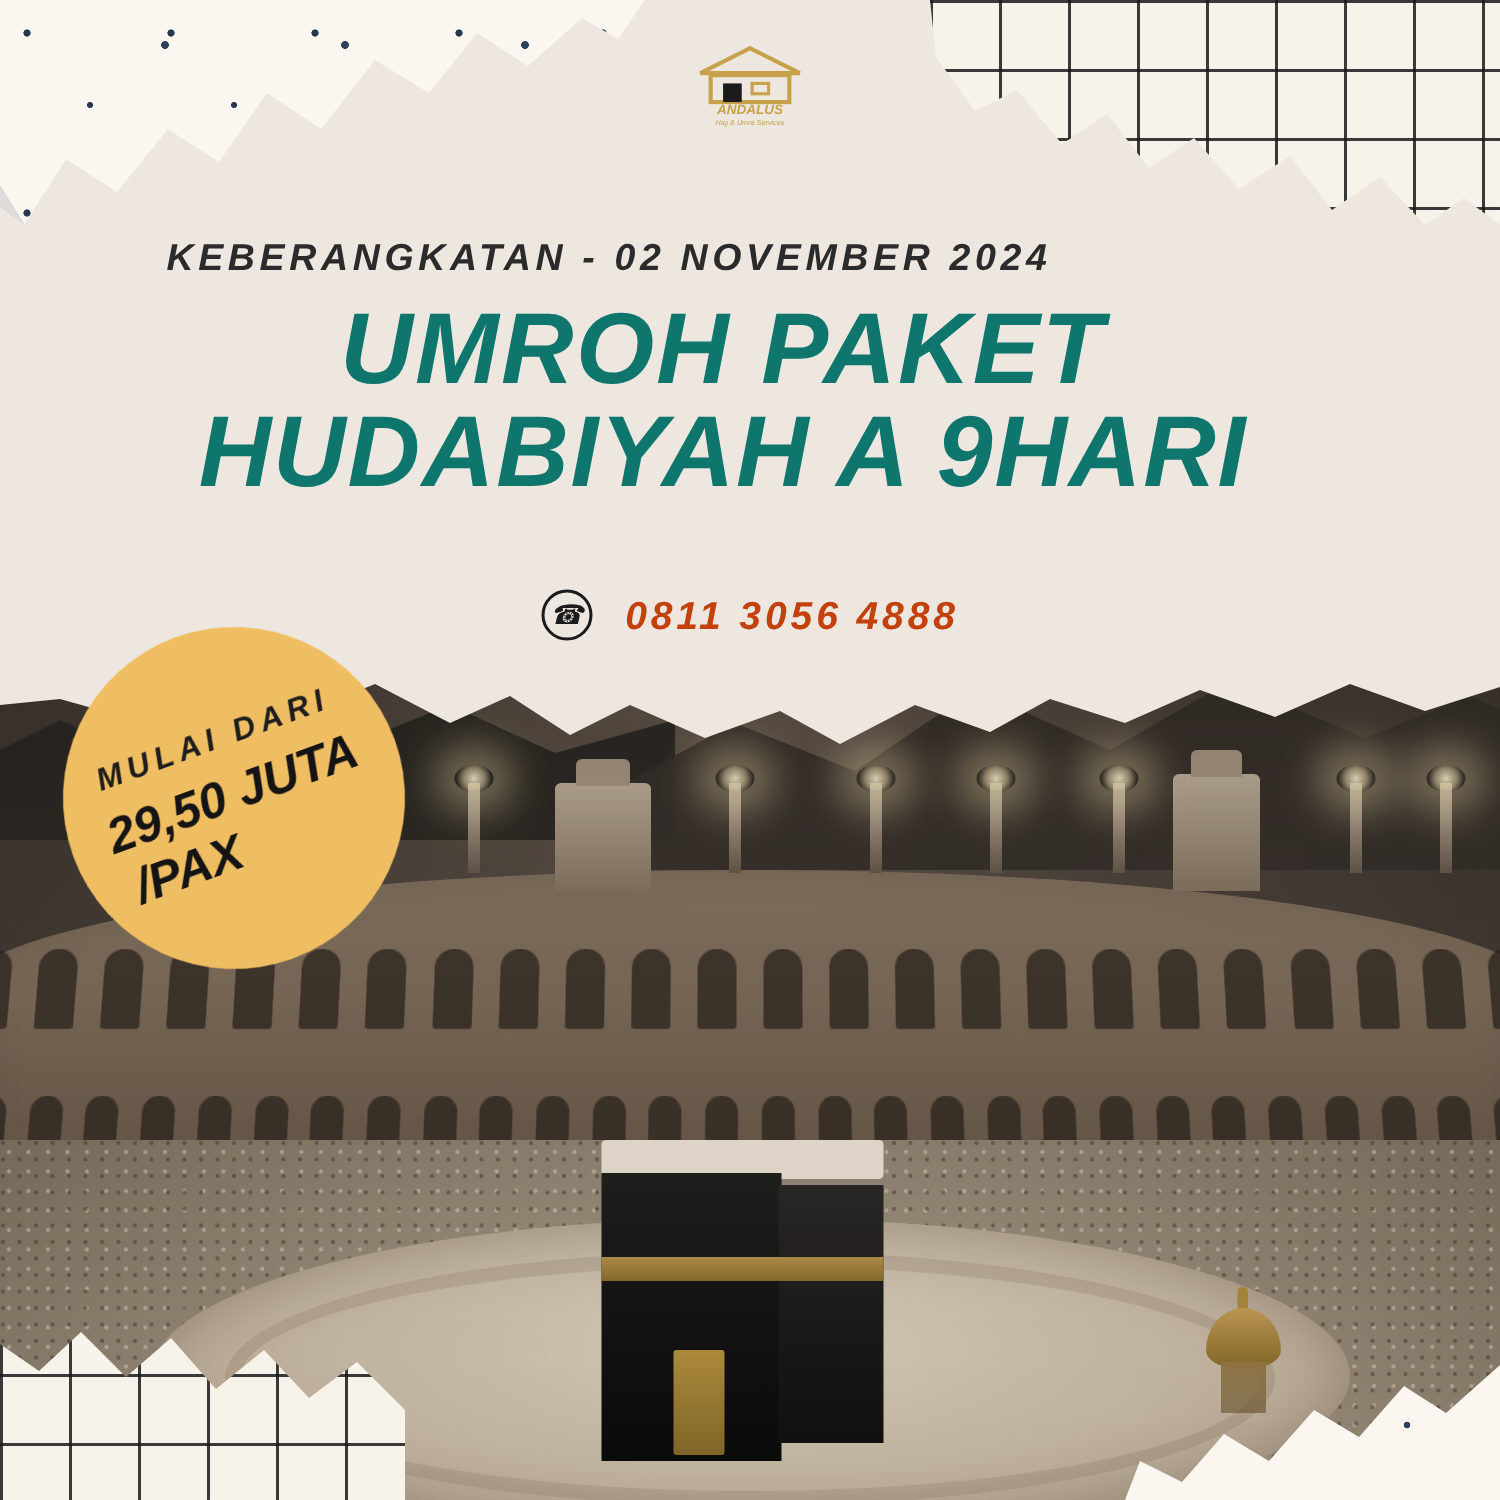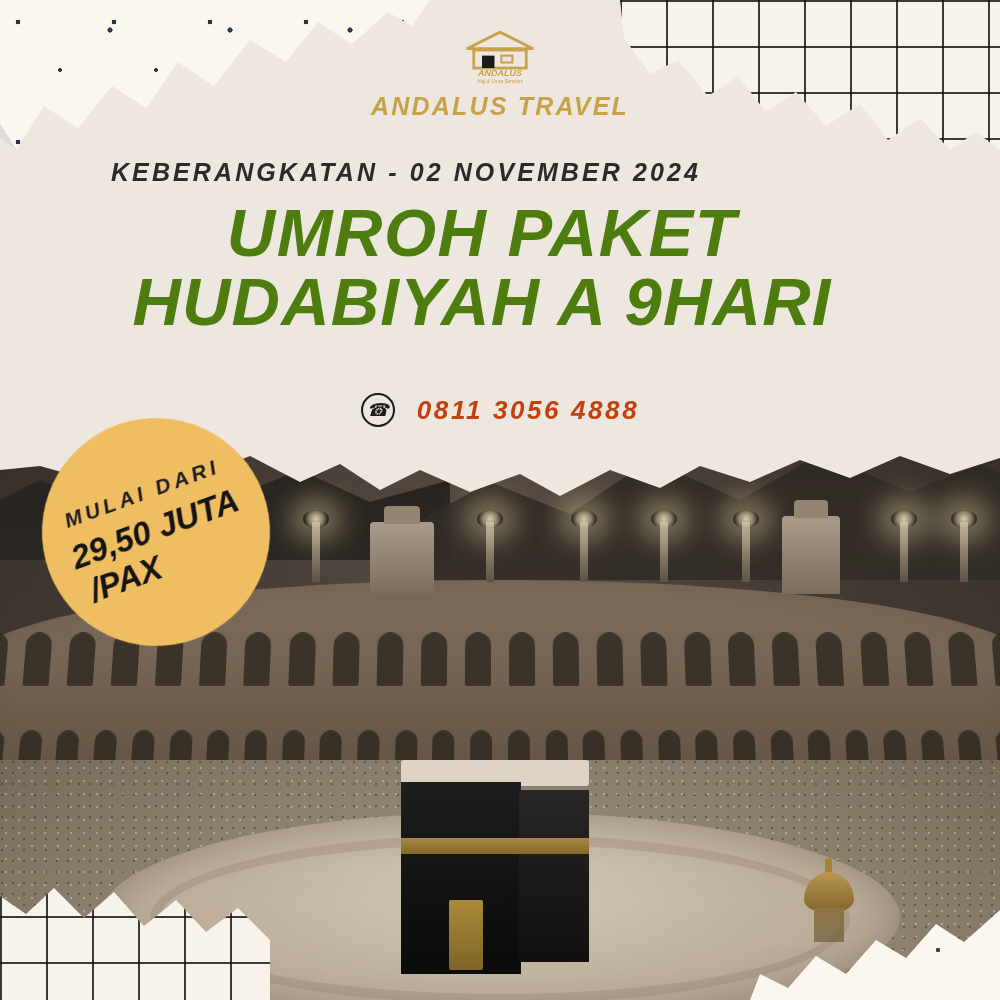--- a/index.html
+++ b/index.html
@@ -276,21 +276,21 @@
 
   .departure {
     position: absolute; left: 0; top: 158px; width: 812px;
     text-align: center;
     font-size: 25px; font-weight: bold; letter-spacing: 3.1px;
     color: #2b2b2b;
   }
   .headline {
     position: absolute; left: 0; top: 200px; width: 964px;
     text-align: center;
-    color: #4d7c0f;
+    color: #0f766e;
     font-weight: bold;
     letter-spacing: 1px;
     line-height: 0.97;
   }
   .headline .l1 { font-size: 67px; letter-spacing: 1.5px; }
   .headline .l2 { font-size: 67px; letter-spacing: 1.2px; margin-top: 4px; }
 
   .phone {
     position: absolute; left: 0; top: 393px; width: 1000px;
     display: flex; align-items: center; justify-content: center; gap: 22px;
@@ -434,21 +434,20 @@
 
   <div class="brand">
     <svg class="logo" viewBox="0 0 120 84">
       <polygon points="60,6 108,30 12,30" fill="none" stroke="#C8A24A" stroke-width="4"></polygon>
       <rect x="22" y="32" width="76" height="26" fill="none" stroke="#C8A24A" stroke-width="4"></rect>
       <rect x="34" y="40" width="18" height="18" fill="#1b1b1b"></rect>
       <rect x="62" y="40" width="16" height="10" fill="none" stroke="#C8A24A" stroke-width="3"></rect>
       <text x="60" y="70" font-family="Liberation Sans, sans-serif" font-size="13" font-weight="bold" fill="#C8A24A" text-anchor="middle">ANDALUS</text>
       <text x="60" y="80" font-family="Liberation Sans, sans-serif" font-size="7" fill="#C8A24A" text-anchor="middle">Hajj &amp; Umra Services</text>
     </svg>
-    <div class="brand-name">ANDALUS TRAVEL</div>
   </div>
 
   <div class="departure">KEBERANGKATAN - 02 NOVEMBER 2024</div>
 
   <div class="headline">
     <div class="l1">UMROH PAKET</div>
     <div class="l2">HUDABIYAH A 9HARI</div>
   </div>
 
   <div class="phone">

